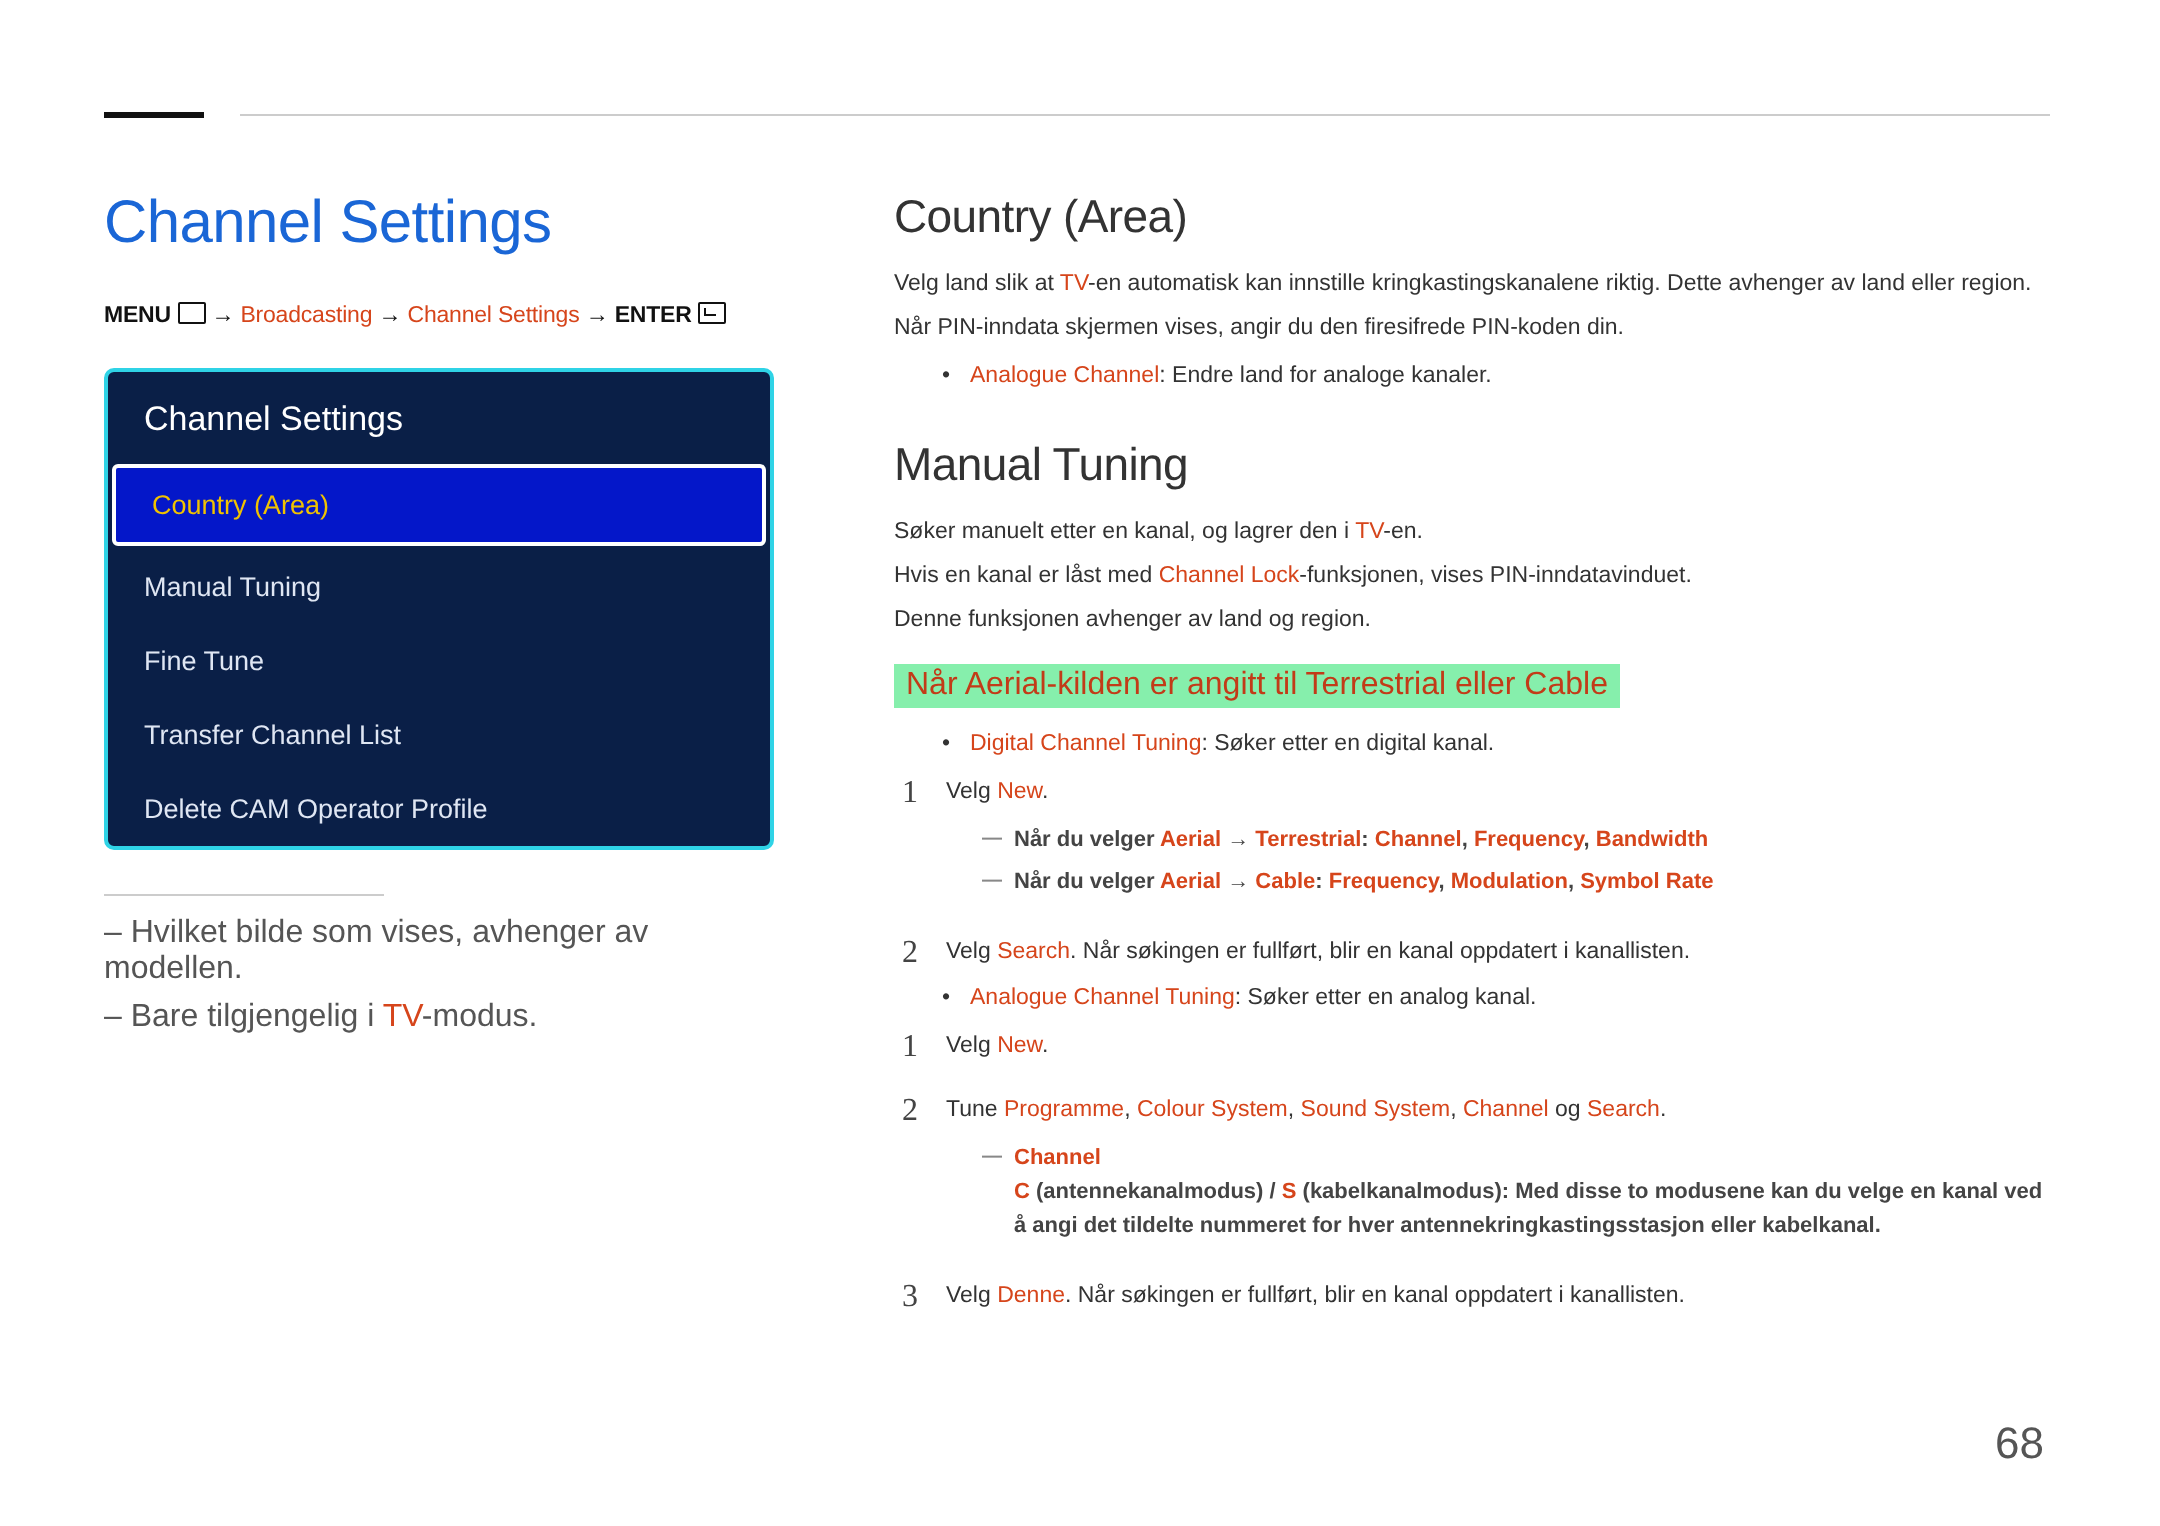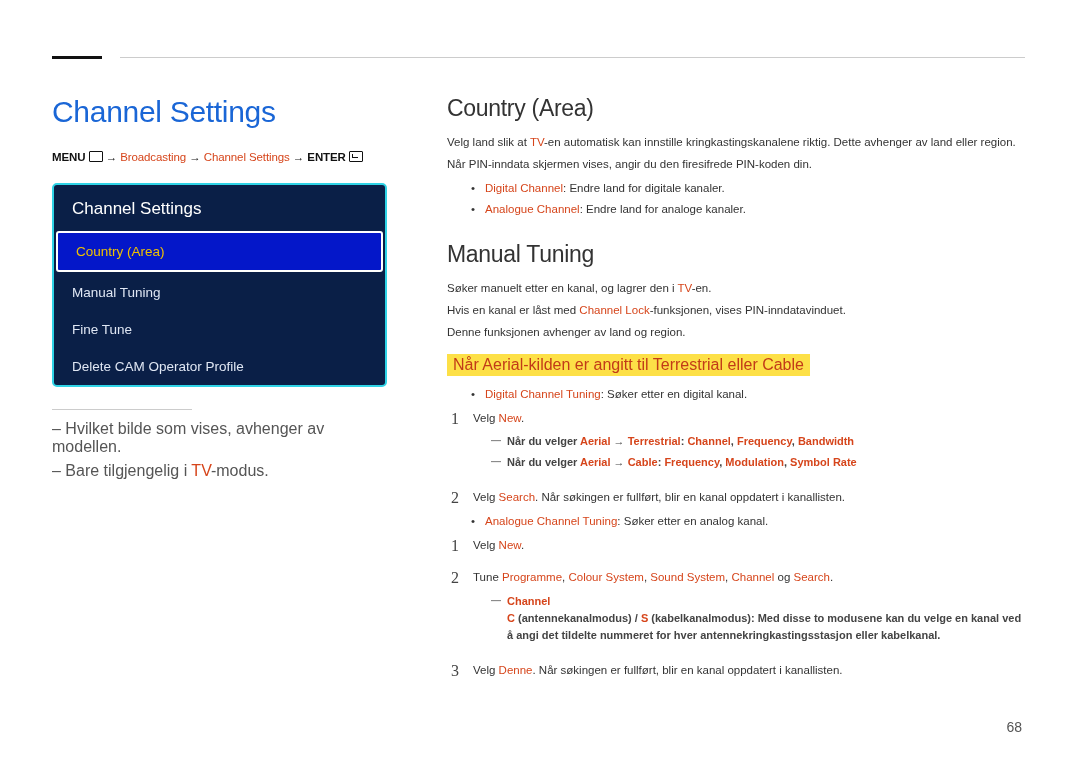--- a/index.html
+++ b/index.html
@@ -22,28 +22,28 @@
   .notes-sep{border:none;border-top:1px solid #ccc;margin:22px 0 10px 0;width:140px;}
   .note{font-size:16px;color:#555;margin:6px 0;}
   .note .hl{color:#d6451b;}
   h2{font-size:23px;color:#333;font-weight:400;margin:0 0 12px 0;letter-spacing:-0.3px;}
   h2.mt{margin-top:22px;}
   p,li{font-size:11.5px;line-height:1.55;color:#333;margin:4px 0;}
   .hl{color:#d6451b;margin-top:31px;}
   ul.bul{list-style:none;padding:0;margin:6px 0 0 24px;}
   ul.bul>li{position:relative;padding-left:14px;margin:4px 0;}
   ul.bul>li:before{content:"•";position:absolute;left:0;top:0;color:#333;}
-  .subhead{display:inline-block;background:#fde047;color:#c23b18;font-size:16px;padding:2px 6px;margin:8px 0 4px 0;text-align:center;}
+  .subhead{display:inline-block;background:#86efac;color:#c23b18;font-size:16px;padding:2px 6px;margin:8px 0 4px 0;text-align:center;}
   .numlist{display:grid;grid-template-columns:22px 1fr;row-gap:14px;margin:6px 0 6px 4px;}
   .numlist .n{font-size:16px;color:#444;font-family:"Times New Roman",serif;line-height:1.1;}
   .numlist .t{font-size:11.5px;color:#333;line-height:1.55;}
   .dash{list-style:none;padding:0;margin:6px 0 0 18px;}
   .dash>li{position:relative;padding-left:16px;font-size:11px;color:#444;margin:4px 0;font-weight:bold;}
   .dash>li:before{content:"―";position:absolute;left:0;top:0;color:#888;font-size:10px;}
-  .pagenum{position:absolute;right:58px;bottom:28px;font-size:14px;color:#555;}
+  .pagenum{position:absolute;right:58px;bottom:28px;font-size:22px;color:#555;}
 </style>
 </head>
 <body>
 <div class="page">
   <div class="rule-short"></div>
   <div class="rule-long"></div>
 
   <div class="content">
     <div class="left">
       <h1 class="main">Channel Settings</h1>
@@ -57,34 +57,34 @@
         <span> → </span>
         <b>ENTER</b>
         <span class="ico enter"></span>
       </div>
 
       <div class="panel">
         <div class="panel-title">Channel Settings</div>
         <div class="panel-item active">Country (Area)</div>
         <div class="panel-item">Manual Tuning</div>
         <div class="panel-item">Fine Tune</div>
+        <div class="panel-item">Transfer Channel List</div>
         <div class="panel-item">Delete CAM Operator Profile</div>
       </div>
 
       <hr class="notes-sep">
       <div class="note">– <span>Hvilket bilde som vises, avhenger av modellen.</span></div>
       <div class="note">– <span>Bare tilgjengelig i</span> <span class="hl">TV</span><span>-modus.</span></div>
     </div>
 
     <div class="right">
       <h2>Country (Area)</h2>
       <p><span>Velg land slik at</span> <span class="hl">TV</span><span>-en automatisk kan innstille kringkastingskanalene riktig. Dette avhenger av land eller region.</span></p>
       <p>Når PIN-inndata skjermen vises, angir du den firesifrede PIN-koden din.</p>
       <ul class="bul">
-        <li><span class="hl">Digital Channel</span><span>: Endre land for digitale kanaler.</span></li>
         <li><span class="hl">Analogue Channel</span><span>: Endre land for analoge kanaler.</span></li>
       </ul>
 
       <h2 class="mt">Manual Tuning</h2>
       <p><span>Søker manuelt etter en kanal, og lagrer den i</span> <span class="hl">TV</span><span>-en.</span></p>
       <p><span>Hvis en kanal er låst med</span> <span class="hl">Channel Lock</span><span>-funksjonen, vises PIN-inndatavinduet.</span></p>
       <p>Denne funksjonen avhenger av land og region.</p>
 
       <div><span class="subhead">Når Aerial-kilden er angitt til Terrestrial eller Cable</span></div>
 

